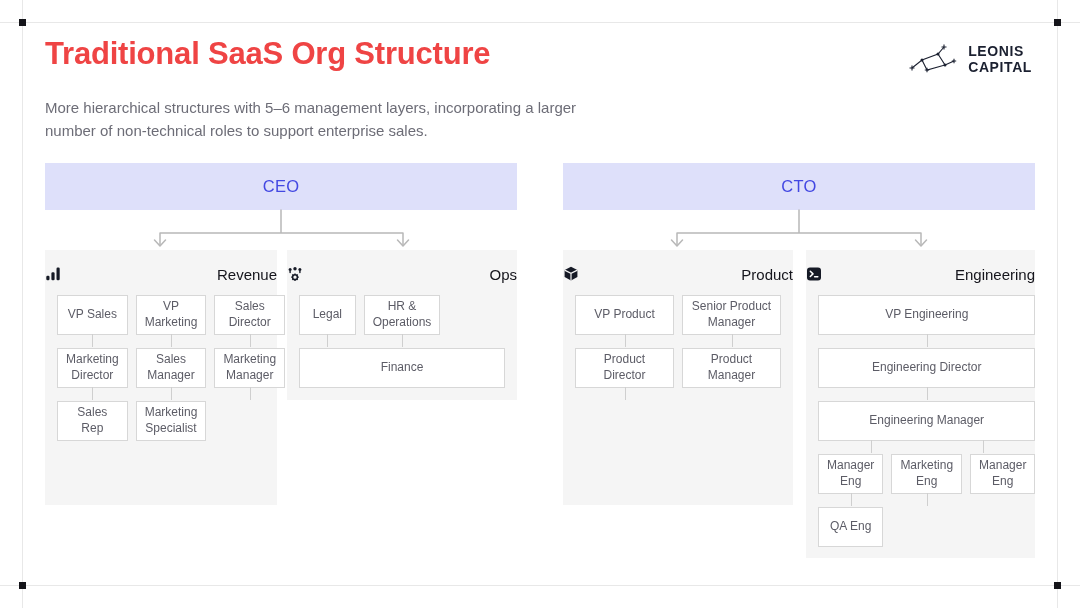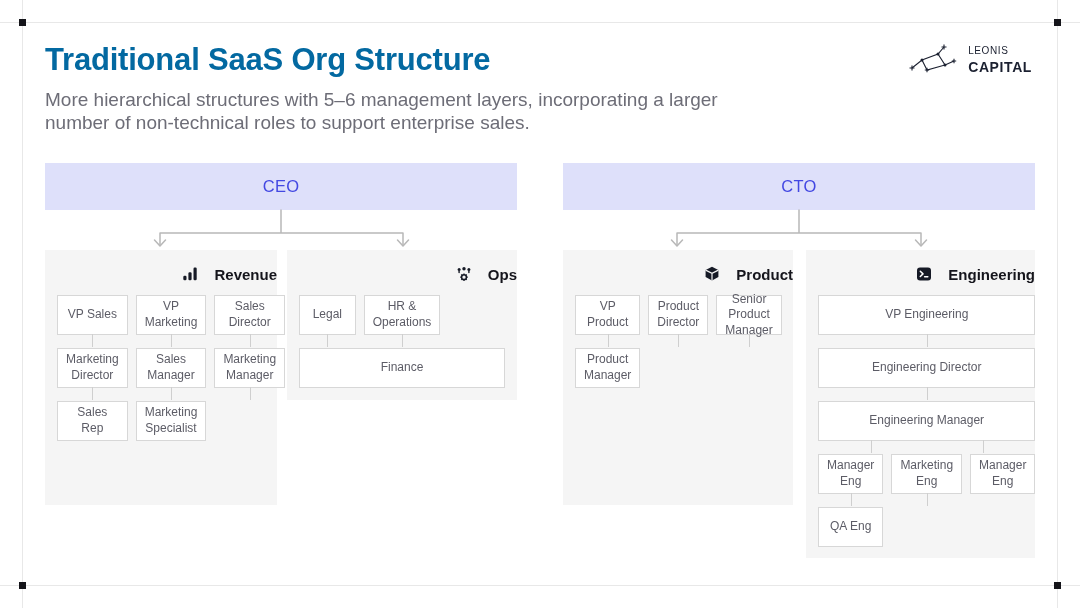--- a/index.html
+++ b/index.html
@@ -11,47 +11,47 @@
   html,body{width:1080px;height:608px;}
   body{
     position:relative; background:#fff; overflow:hidden;
     font-family:"Liberation Sans", sans-serif; color:var(--ink);
   }
   
   .hline{position:absolute; left:0; right:0; height:1px; background:var(--frame);}
   .vline{position:absolute; top:0; bottom:0; width:1px; background:var(--frame);}
   .handle{position:absolute; width:7px; height:7px; background:#15151a;}
   
-  .title{position:absolute; left:45px; top:42px; font-size:31px; font-weight:700;
-         letter-spacing:-0.2px; color:#0369a1;}
-  .subtitle{position:absolute; left:45px; top:88px; font-size:19px;
+  .title{position:absolute; left:45px; top:36px; font-size:31px; font-weight:700;
+         letter-spacing:-0.2px; color:#ef4444;}
+  .subtitle{position:absolute; left:45px; top:96px; font-size:15px;
             line-height:23px; color:var(--muted);}
   .subtitle span{display:block;}
   .logo{position:absolute; top:40px; right:48px; display:flex; align-items:center; gap:9px;}
   .logo svg{display:block;}
   .logo-text{display:flex; flex-direction:column; justify-content:center; color:#1B2030;}
-  .logo-l1{font-weight:400; font-size:10px; letter-spacing:0.6px; line-height:16px;}
+  .logo-l1{font-weight:700; font-size:14px; letter-spacing:0.6px; line-height:16px;}
   .logo-l2{font-weight:700; font-size:14px; letter-spacing:0.6px; line-height:16px;}
   
   .exec{position:absolute; top:163px; height:47px; width:472px;
         background:var(--exec_bg); color:var(--accent_text);
         display:flex; align-items:center; justify-content:center;
         font-size:16.5px; font-weight:400; letter-spacing:0.3px;}
   .exec.ceo{left:45px;} .exec.cto{left:563px;}
   
   .connectors{position:absolute; left:0; top:0; pointer-events:none;}
   
   .dept{position:absolute; top:250px; background:var(--panel_bg);}
-  .dept-header{height:45px; display:flex; align-items:center; justify-content:flex-end;
-               gap:16px; font-size:15px; font-weight:700; color:#15151C; padding-top:3px;}
+  .dept-header{height:45px; display:flex; align-items:center; justify-content:space-between;
+               gap:16px; font-size:15px; font-weight:400; color:#15151C; padding-top:3px;}
   .dept-header svg{display:block; flex:0 0 auto;}
   .dept-body{display:grid; column-gap:8px; row-gap:13px; padding:0 12px 11px 12px;
              grid-auto-rows:40px;}
   .cols2{grid-template-columns:1fr 1fr 1fr;}
-  .cols1{grid-template-columns:1fr 1fr 1fr;}
+  .cols1{grid-template-columns:1fr 1fr;}
   .role{position:relative; background:#fff; border:1px solid var(--box_border);
         display:flex; align-items:center; justify-content:center; text-align:center;
         font-size:12px; line-height:1.3; color:var(--role_text); padding:3px 8px;}
   .span2{grid-column:1 / -1;}
   .cd::after{content:""; position:absolute; top:100%; left:50%; width:1px; height:13px;
              background:#CFCFCF;}
   .cd2::before{content:""; position:absolute; top:100%; left:24%; width:1px; height:13px;
              background:#CFCFCF;}
   .cd2::after{content:""; position:absolute; top:100%; left:76%; width:1px; height:13px;
              background:#CFCFCF;}
@@ -180,22 +180,22 @@
     <span>
       <svg width="16" height="16" viewBox="0 0 16 16">
         <path d="M8 0.8 L14.4 4.1 V11 L8 14.4 L1.6 11 V4.1 Z" fill="#161A26"></path>
         <path d="M1.6 4.1 L8 7.4 L14.4 4.1 M8 7.4 V14.4" stroke="#F5F5F5" stroke-width="1.2" fill="none"></path>
       </svg>
     </span>
     <span>Product</span>
   </div>
   <div class="dept-body cols1">
     <div class="role cd">VP Product</div>
+    <div class="role cd">Senior Product Manager</div>
     <div class="role cd">Product Director</div>
-    <div class="role cd">Senior Product Manager</div>
     <div class="role">Product Manager</div>
   </div>
 </div>
 
 <div class="dept engineering">
   <div class="dept-header">
     <span>
       <svg width="16" height="16" viewBox="0 0 16 16">
         <rect x="1" y="1.5" width="14" height="13" rx="3" fill="#161A26"></rect>
         <path d="M4.3 5.3 L7 7.9 L4.3 10.5" stroke="#fff" stroke-width="1.5" fill="none" stroke-linecap="round" stroke-linejoin="round"></path>

